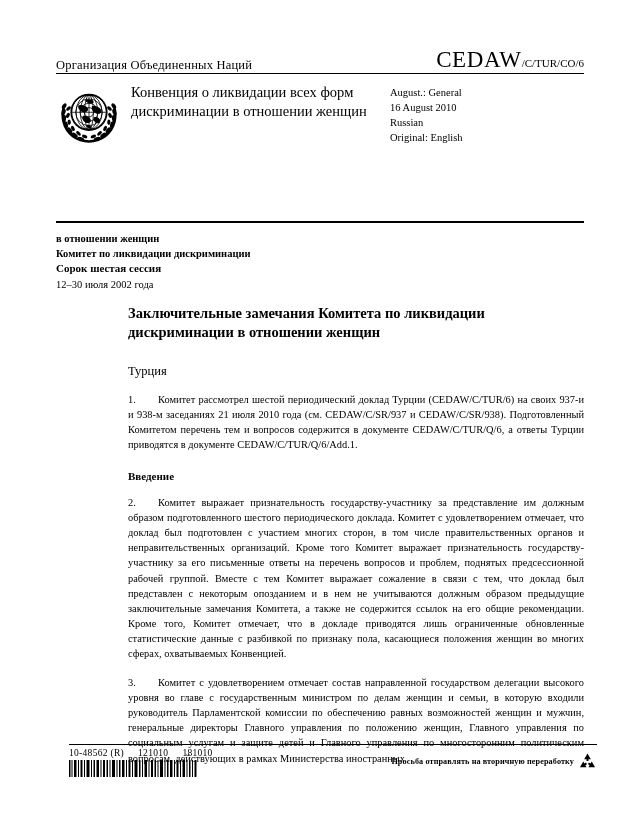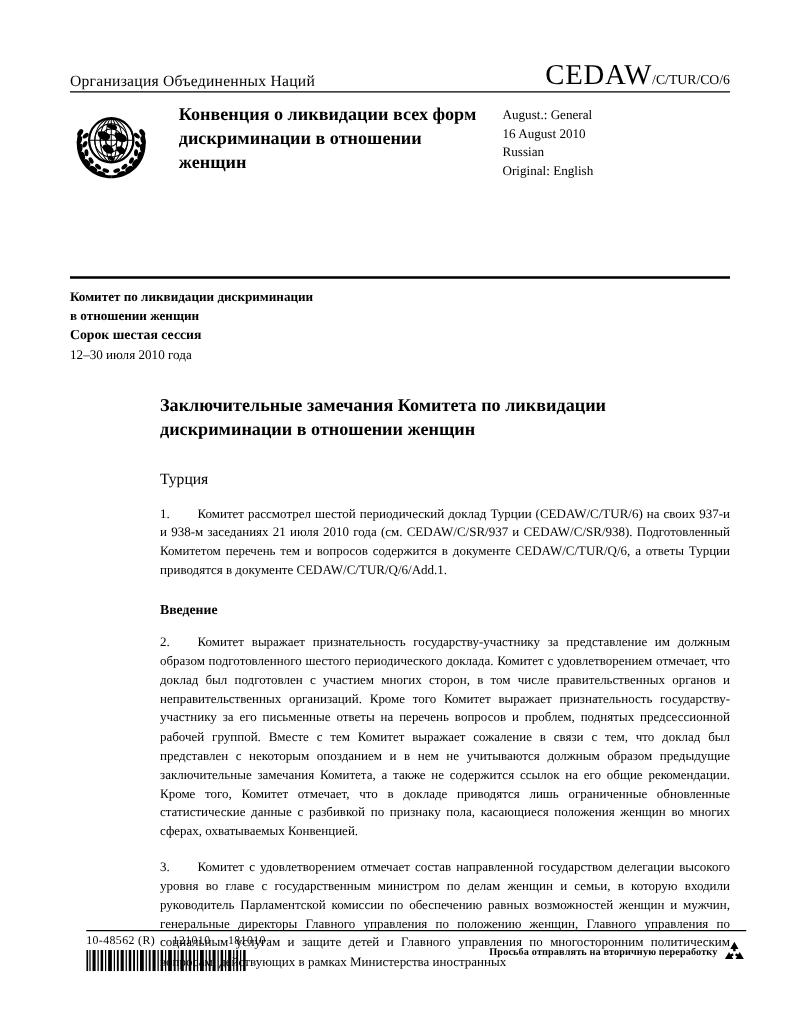--- a/index.html
+++ b/index.html
@@ -72,22 +72,22 @@
   }
   .emblem {
     width: 62px;
     height: 62px;
     flex: 0 0 62px;
     margin-left: 2px;
     margin-top: 2px;
   }
   .conv-title {
     flex: 1 1 auto;
-    margin-left: 23px;
-    font-weight: bold;
+    margin-left: 11px;
+    font-weight: normal;
     font-size: 14.5px;
     line-height: 1.32;
     max-width: 245px;
   }
   .distr-block {
     flex: 0 0 auto;
     margin-left: 14px;
     margin-top: 3px;
     font-size: 10.5px;
     line-height: 1.42;
@@ -131,21 +131,21 @@
   .body-col {
     position: absolute;
     left: 128px;
     top: 300px;
     width: 456px;
   }
   h1.doc-title {
     font-size: 14.5px;
     font-weight: bold;
     line-height: 1.34;
-    margin: 16px 0 0 0;
+    margin: 4px 0 0 0;
   }
   .country {
     font-size: 12.5px;
     font-weight: normal;
     margin-top: 21px;
   }
   .section-head {
     font-size: 11px;
     font-weight: bold;
     margin-top: 17px;
@@ -308,24 +308,24 @@
         <div>Russian</div>
         <div>Original: English</div>
       </div>
 
     </div>
   </div>
 
   <hr class="rule-thick">
 
   <div class="committee">
+    <div class="b">в отношении женщин</div>
     <div class="b">Комитет по ликвидации дискриминации</div>
-    <div class="b">в отношении женщин</div>
     <div class="sess">Сорок шестая сессия</div>
-    <div class="date">12–30 июля 2010 года</div>
+    <div class="date">12–30 июля 2002 года</div>
   </div>
 
   <div class="body-col">
 
     <h1 class="doc-title">Заключительные замечания Комитета по ликвидации дискриминации в отношении женщин</h1>
 
     <div class="country">Турция</div>
 
     <p class="para">
       <span class="num">1.</span><span>Комитет рассмотрел шестой периодический доклад Турции (CEDAW/C/TUR/6) на своих 937-и и 938-м заседаниях 21 июля 2010 года (см. CEDAW/C/SR/937 и CEDAW/C/SR/938). Подготовленный Комитетом перечень тем и вопросов содержится в документе CEDAW/C/TUR/Q/6, а ответы Турции приводятся в документе CEDAW/C/TUR/Q/6/Add.1.</span>

